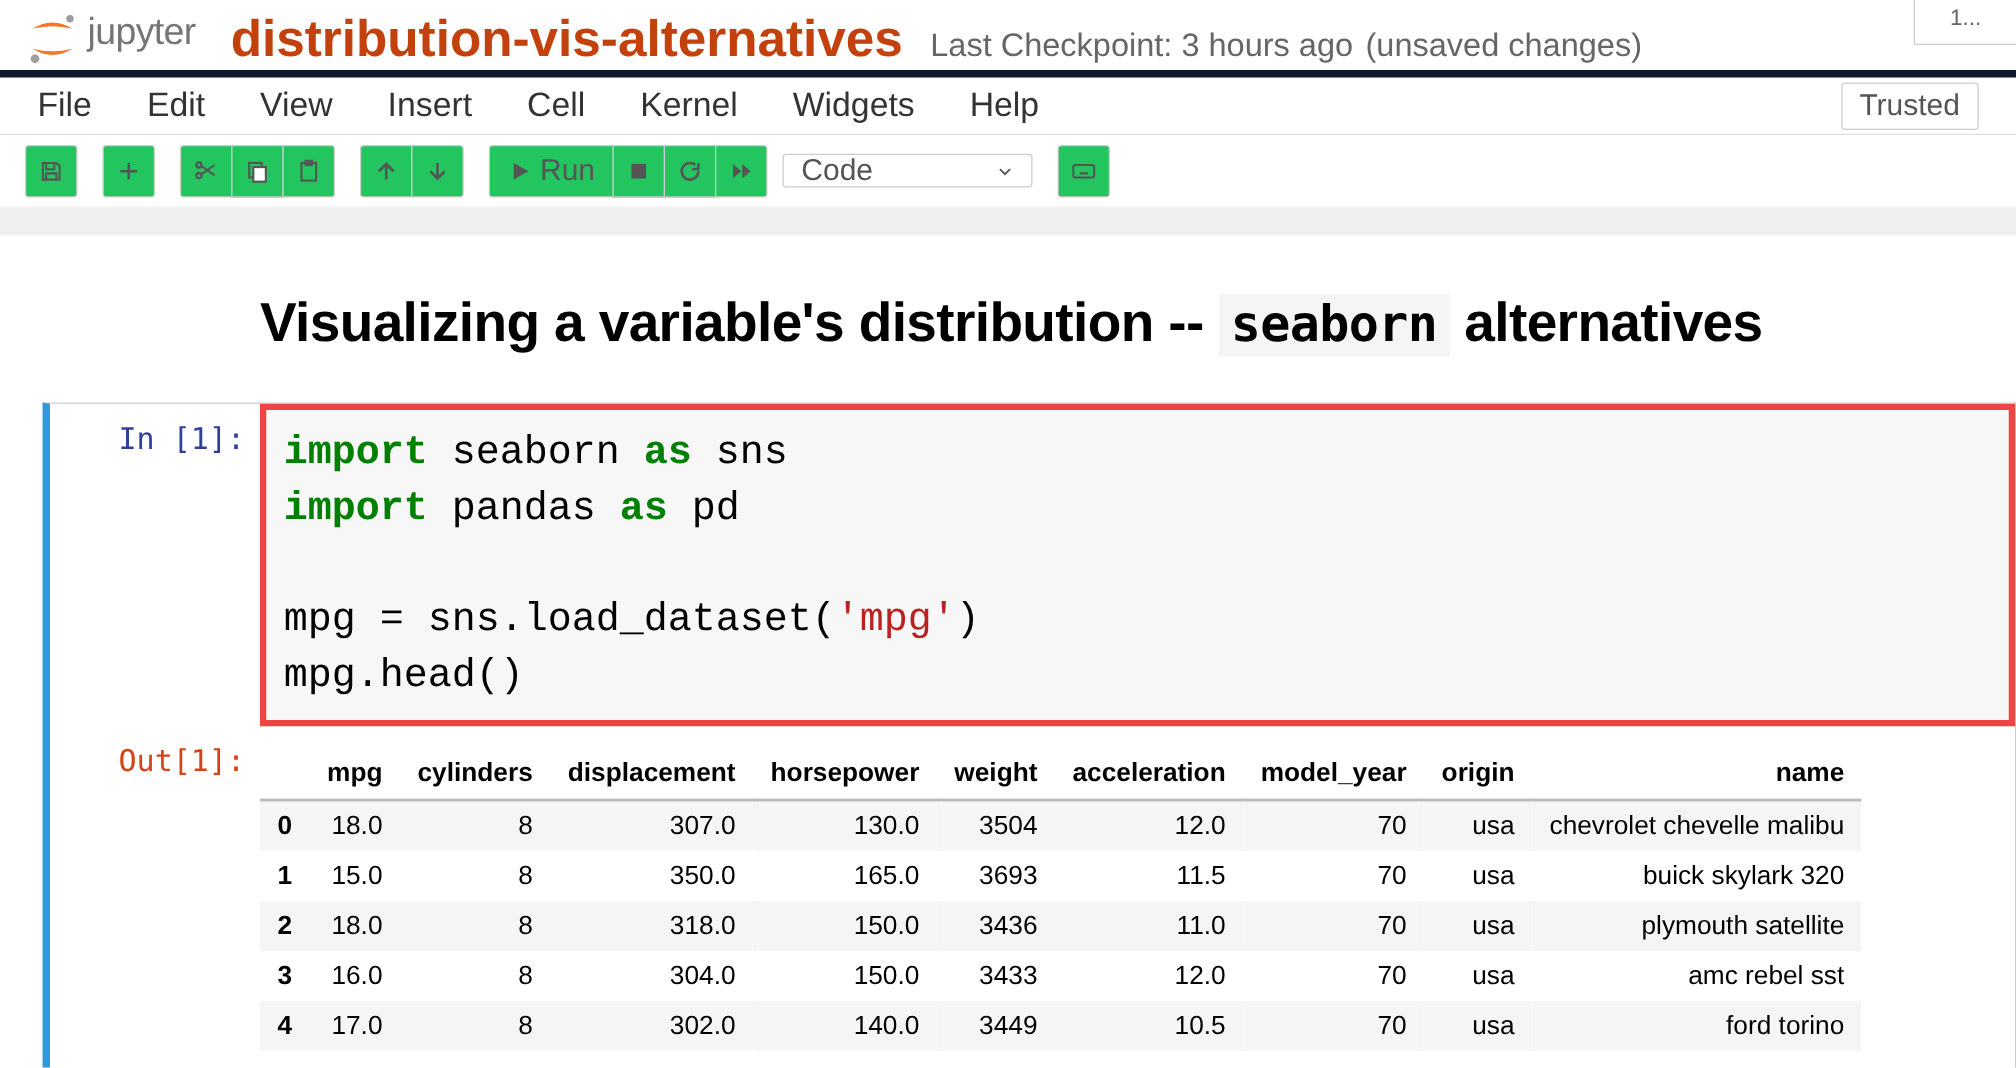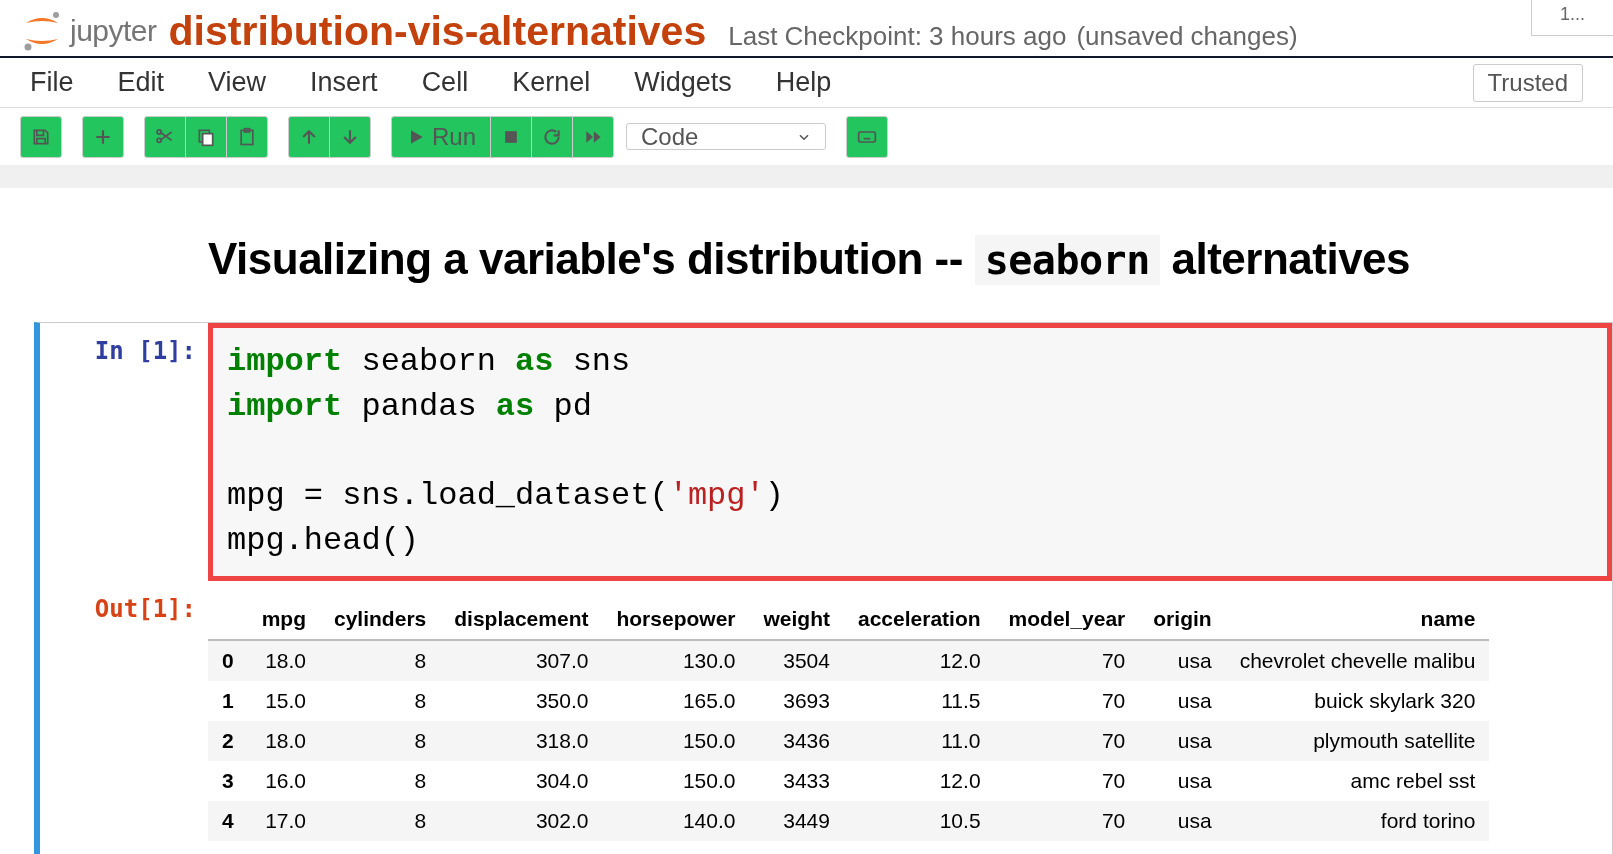--- a/index.html
+++ b/index.html
@@ -1,31 +1,31 @@
 <!DOCTYPE html>
 <html><head>
 <meta charset="utf-8">
 <style>
   * { box-sizing: border-box; }
   html, body { margin: 0; padding: 0; font-family: "Helvetica Neue", Helvetica, Arial, sans-serif; background: #fff; color: #000; }
   body { width: 1613px; height: 854px; overflow: hidden; position: relative; }
 
   
   .header-bar { display: flex; align-items: center; padding: 6px 20px 0 20px; height: 56px; }
-  .jupyter-logo { display: flex; align-items: center; gap: 6px; margin-right: 12px; }
+  .jupyter-logo { display: flex; align-items: flex-start; gap: 6px; margin-right: 28px; }
   .jupyter-logo svg { width: 44px; height: 44px; }
   .jupyter-word { font-size: 30px; color: #757575; font-weight: 400; letter-spacing: -0.5px; }
   .notebook-title { font-size: 41px; font-weight: 700; color: #c2410c; margin-right: 12px; }
   .checkpoint { font-size: 26px; color: #666; font-weight: 400; }
   .unsaved { font-size: 26px; color: #666; font-weight: 400; }
   .title-block { display: flex; align-items: baseline; gap: 10px; }
   .tab-right { position: absolute; top: 0; right: 0; width: 82px; height: 36px; border: 1px solid #ccc; border-top: none; border-right: none; display:flex; align-items:flex-start; justify-content:center; font-size:18px; color:#666; padding-top:4px; background:#fff; }
 
   
-  .menubar { display: flex; align-items: center; height: 52px; padding: 0 30px; border-bottom: 1px solid #ddd; border-top: 2px solid #0f172a; gap: 44px; }
+  .menubar { display: flex; align-items: center; height: 52px; padding: 0 30px; border-bottom: 1px solid #ddd; border-top: 6px solid #0f172a; gap: 44px; }
   .menu-item { font-size: 27px; color: #333; cursor: pointer; }
   .trusted { margin-left: auto; border: 1px solid #ccc; border-radius: 3px; padding: 4px 14px; font-size: 24px; color: #555; }
 
   
   .toolbar { display: flex; align-items: center; height: 58px; padding: 0 20px; border-bottom: 1px solid #eee; gap: 6px; background:#fff; }
   .tbtn { height: 42px; min-width: 42px; border: 1px solid #ccc; border-radius: 3px; display: inline-flex; align-items: center; justify-content: center; background: #22c55e; font-size: 20px; color: #555; cursor: pointer; padding: 0 8px; }
   .tbtn-group { display: inline-flex; }
   .tbtn-group .tbtn { border-radius: 0; margin-left: -1px; }
   .tbtn-group .tbtn:first-child { border-top-left-radius: 3px; border-bottom-left-radius: 3px; margin-left:0;}
   .tbtn-group .tbtn:last-child { border-top-right-radius: 3px; border-bottom-right-radius: 3px; }
@@ -34,21 +34,21 @@
   .cell-type { height: 27px; width: 200px; border: 1px solid #ccc; border-radius: 3px; display:inline-flex; align-items:center; justify-content:space-between; padding: 0 14px; font-size: 24px; color:#555; margin-left: 6px; }
   .gap { width: 8px; }
 
   
   .notebook-shadow { background: #f0f0f0; height: 22px; }
   .notebook { background: #fff; padding-left: 8px; }
   .md-title { font-size: 44px; font-weight: 800; padding: 46px 0 38px 200px; letter-spacing: -0.5px; }
   .md-title code { background: #f5f5f5; padding: 2px 10px; font-family: Menlo, Consolas, monospace; font-weight: 700; font-size: 40px; }
 
   .cell { display: flex; border: 1px solid #ccc; border-left: 6px solid #3398db; margin-left: 26px; }
-  .prompt-col { width: 168px; flex-shrink:0;font-weight:bold; }
+  .prompt-col { width: 168px; flex-shrink:0; }
   .in-prompt, .out-prompt { font-family: Menlo, Consolas, monospace; font-size: 24px; text-align: right; padding: 14px 12px 0 0; }
   .in-prompt { color: #303F9F; }
   .out-prompt { color: #D84315; }
   .cell-body { flex: 1; }
 
   .input-area { border: 5px solid #ef4444; background: #f7f7f7; padding: 12px 14px; font-family: Liberation Mono, monospace; font-size: 32px; line-height: 1.4; }
   .kw { color: #008000; font-weight: 700; }
   .str { color: #BA2121; }
 
   .output-area { padding: 14px 10px 20px 0; }

